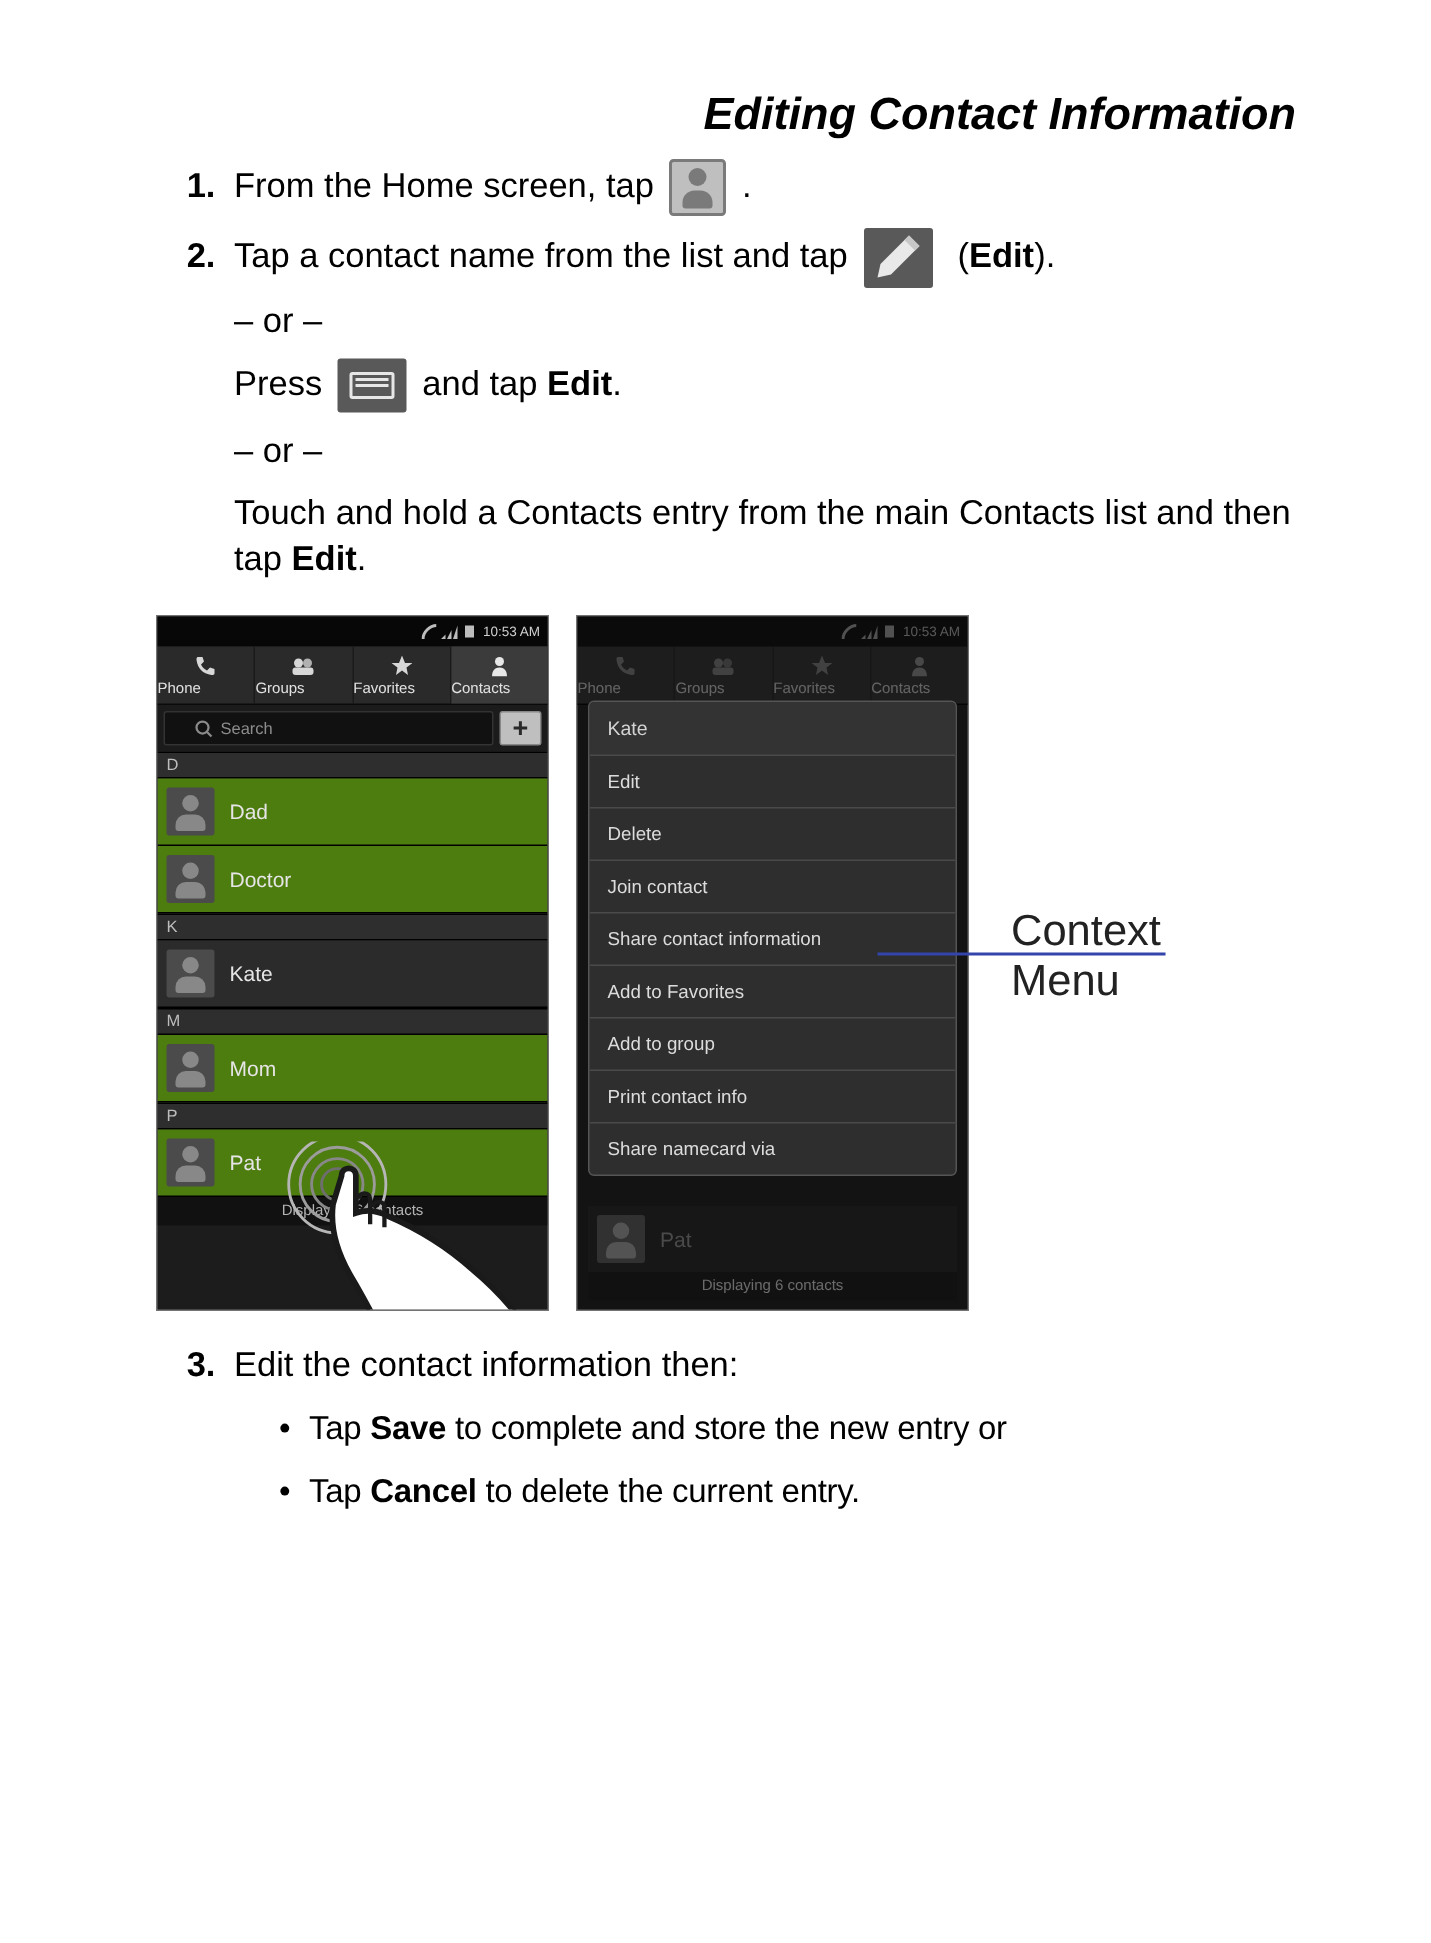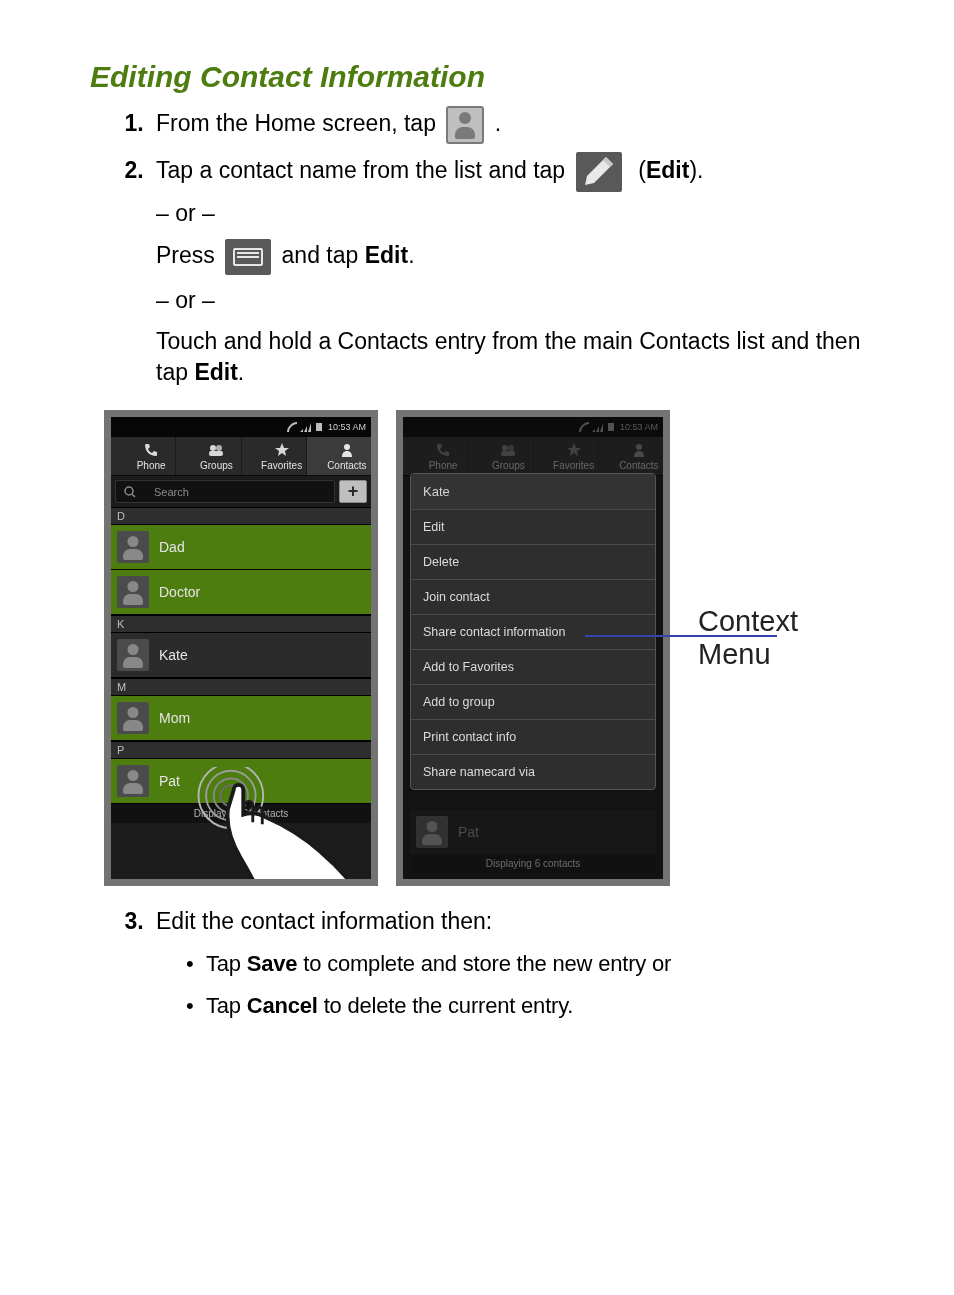--- a/index.html
+++ b/index.html
@@ -9,25 +9,26 @@
     background: #fff;
     color: #000;
     width: 954px;
     font-size: 22px;
   }
   .page {
     padding: 50px 90px 40px 90px;
     box-sizing: border-box;
   }
   .section-title {
-    color: #4d7c0f;
+    color: #000000;
     font-style: italic;
     font-weight: bold;
     font-size: 30px;
     margin: 10px 0 12px 0;
+    text-align: right;
   }
   ol.steps { margin: 0 0 14px 0; padding-left: 60px; }
   ol.steps > li { margin: 2px 0 8px 0; padding-left: 6px; font-size: 23px; }
   ol.steps > li::marker { font-weight: bold; }
   .step-body { margin: 6px 0 10px 0; font-size: 23px; line-height: 1.35; }
   .bold { font-weight: bold; }
   .inline-icon {
     display: inline-block;
     vertical-align: middle;
     margin: 0 4px;
@@ -87,21 +88,21 @@
     gap:18px;
     margin: 22px 0;
     align-items: stretch;
   }
   .phone {
     width: 260px;
     background:#1c1c1c;
     color:#cfcfcf;
     font-size:12px;
     position:relative;
-    border:7px solid #737373;
+    border:1px solid #737373;
     display:flex;
     flex-direction:column;
     height: 462px;
   }
   .statusbar {
     height:20px;
     background:#070707;
     color:#cfcfcf;
     display:flex;
     justify-content:flex-end;
@@ -110,30 +111,30 @@
     padding:0 5px;
     gap:5px;
   }
   .tabsrow {
     display:flex;
     background:#2a2a2a;
     border-bottom:1px solid #0a0a0a;
   }
   .tab {
     flex:1;
-    text-align:center;
-    padding:4px 0 4px 16px;
+    text-align:left;
+    padding:4px 0 4px 0;
     font-size:10px;
     border-right:1px solid #1a1a1a;
     color:#e2e2e2;
   }
   .tab:last-child{border-right:none;}
   .tab-icon{height:18px;display:flex;align-items:center;justify-content:center;margin-bottom:1px;}
   .searchrow{display:flex;background:#1b1b1b;padding:4px;gap:4px;}
-  .searchbox{flex:1;background:#111;border:1px solid #333;border-radius:2px;color:#8c8c8c;font-size:11px;padding:3px 8px;display:flex;align-items:center;gap:18px;}
+  .searchbox{flex:1;background:#111;border:1px solid #333;border-radius:2px;color:#8c8c8c;font-size:11px;padding:3px 20px;display:flex;align-items:center;gap:5px;}
   .addbtn{width:26px;background:#bfbfbf;color:#2a2a2a;display:flex;align-items:center;justify-content:center;font-weight:bold;font-size:18px;border:1px solid #888;border-radius:2px;}
   .letterbar{background:#2e2e2e;color:#bdbdbd;font-size:11px;padding:2px 6px;border-top:1px solid #000;border-bottom:1px solid #000;}
   .contact-row{display:flex;align-items:center;height:44px;border-bottom:1px solid #000;padding:0 6px;gap:10px;background:#4d7c0f;}
   .avatar{width:32px;height:32px;background:#4b4b4b;border-radius:2px;position:relative;}
   .avatar::before{content:'';position:absolute;left:50%;top:5px;transform:translateX(-50%);width:11px;height:11px;border-radius:50%;background:#888;}
   .avatar::after{content:'';position:absolute;left:50%;bottom:3px;transform:translateX(-50%);width:20px;height:11px;border-radius:7px 7px 2px 2px;background:#888;}
   .contact-name{color:#e5e5e5;font-size:14px;}
   .footer-count{font-size:10px;color:#b4b4b4;text-align:center;padding:4px 0;background:#111;}
   .phone.dimmed .tab, .phone.dimmed .statusbar{opacity:0.55;}
   .scrim{position:absolute;inset:0;background:rgba(0,0,0,0.3);}

